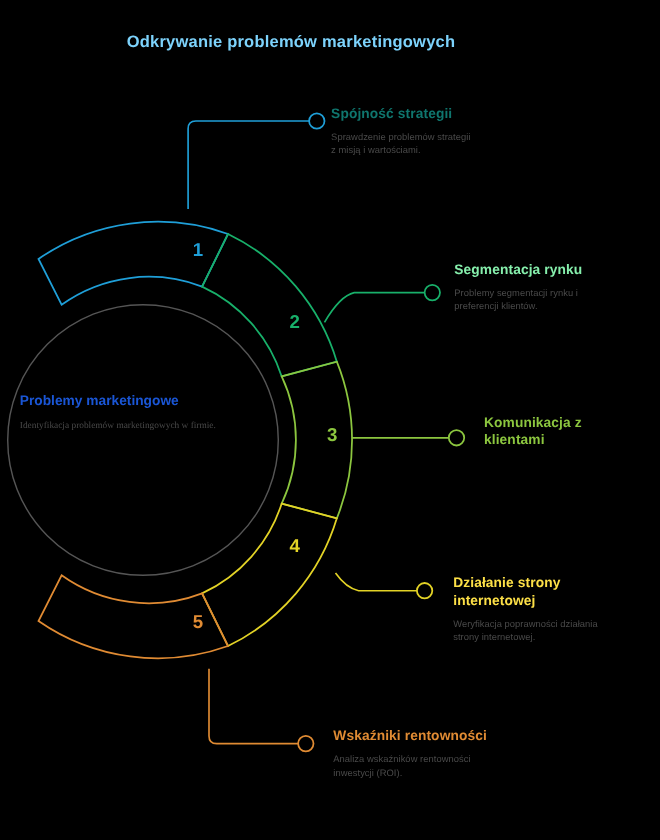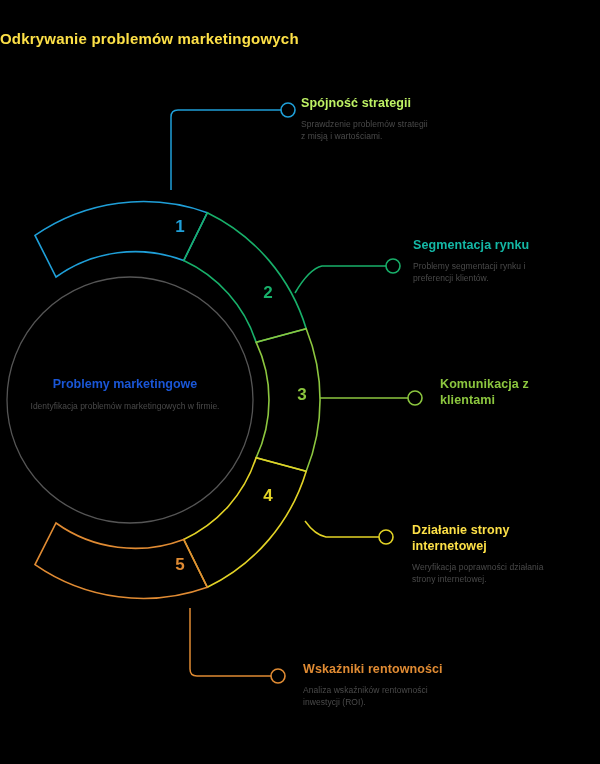--- a/index.html
+++ b/index.html
@@ -13,23 +13,24 @@
     position: relative;
     overflow: hidden;
     font-family: "Liberation Sans", sans-serif;
     -webkit-font-smoothing: antialiased;
   }
   #page-title {
     position: absolute;
     top: 30px;
     left: 0;
     width: 529px;
+    text-align: center;
     font-size: 15px;
     font-weight: bold;
-    color: #fde047;
+    color: #7dd3fc;
     letter-spacing: 0.2px;
   }
   svg.diagram {
     position: absolute;
     top: 0;
     left: 0;
     width: 600px;
     height: 764px;
   }
   .seg-path {
@@ -69,36 +70,36 @@
   .label-desc {
     font-size: 8.5px;
     line-height: 1.45;
     color: #4a4a4a;
     margin: 0;
     letter-spacing: 0.05px;
   }
   #center-text {
     position: absolute;
     left: 18px;
-    top: 376px;
+    top: 356px;
     width: 214px;
-    text-align: center;
   }
   #center-title {
     font-size: 12.5px;
     font-weight: bold;
     color: #1a56d6;
     line-height: 1.3;
     margin: 0 0 8px 0;
   }
   #center-desc {
     font-size: 8.5px;
     color: #4a4a4a;
     line-height: 1.45;
     margin: 0;
+    font-family: Liberation Serif, serif;
   }
 </style>
 </head>
 <body>
 
 <div id="page-title">Odkrywanie problemów marketingowych</div>
 
 <svg class="diagram" viewBox="0 0 600 764">
 
   <circle class="center-circle" cx="130" cy="400" r="123"></circle>
@@ -164,26 +165,26 @@
   <circle class="marker" stroke="#e08b33" cx="278" cy="676" r="7"></circle>
 
 </svg>
 
 <div id="center-text">
   <p id="center-title">Problemy marketingowe</p>
   <p id="center-desc">Identyfikacja problemów marketingowych w firmie.</p>
 </div>
 
 <div class="label-block" style="left:301px; top:95px; width:130px;">
-  <p class="label-title" style="color:#bef264;">Spójność strategii</p>
+  <p class="label-title" style="color:#0f766e;">Spójność strategii</p>
   <p class="label-desc">Sprawdzenie problemów strategii z misją i wartościami.</p>
 </div>
 
 <div class="label-block" style="left:413px; top:237px; width:140px;">
-  <p class="label-title" style="color:#14b8a6;">Segmentacja rynku</p>
+  <p class="label-title" style="color:#86efac;">Segmentacja rynku</p>
   <p class="label-desc">Problemy segmentacji rynku i preferencji klientów.</p>
 </div>
 
 <div class="label-block" style="left:440px; top:376px; width:130px;">
   <p class="label-title" style="color:#8cc63f;">Komunikacja z klientami</p>
 </div>
 
 <div class="label-block" style="left:412px; top:522px; width:150px;">
   <p class="label-title" style="color:#fde047;">Działanie strony internetowej</p>
   <p class="label-desc">Weryfikacja poprawności działania strony internetowej.</p>

